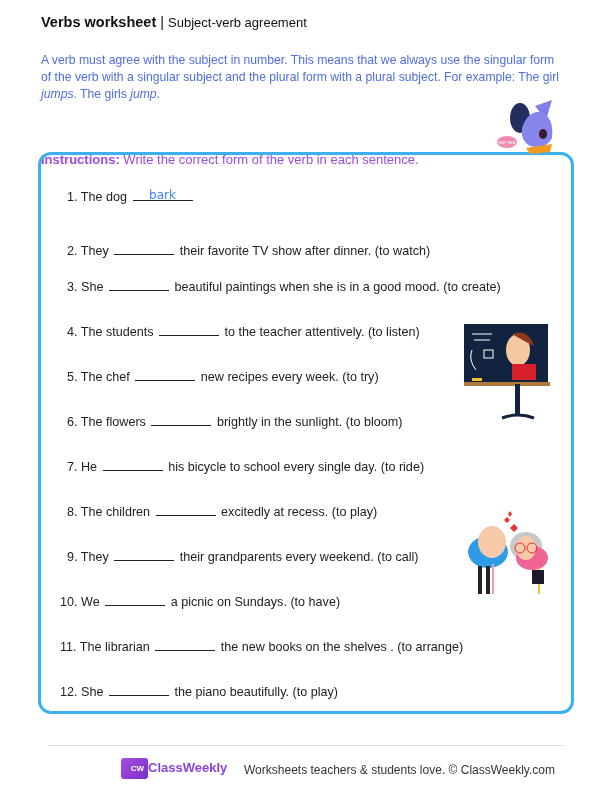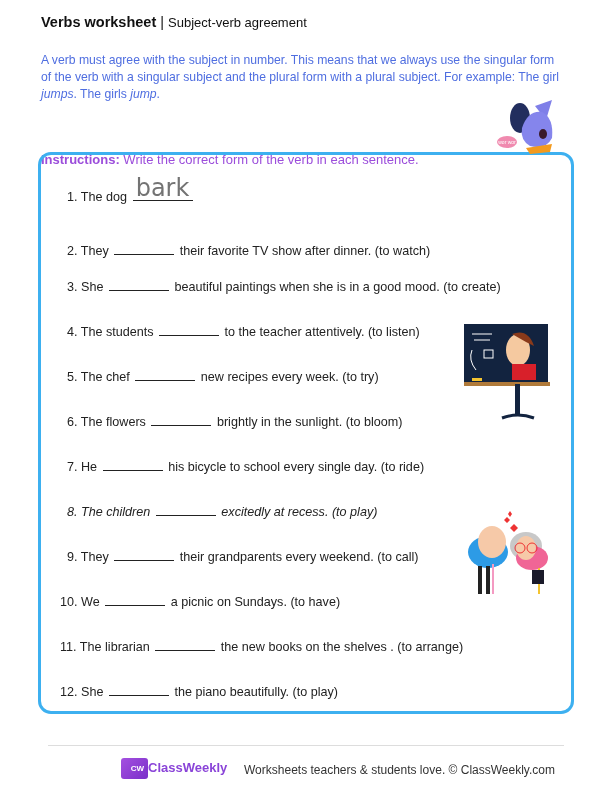--- a/index.html
+++ b/index.html
@@ -8,21 +8,21 @@
   .title .main { font-weight: bold; }
   .title .sep { margin: 0 4px 0 4px; }
   .title .sub { font-size: 13px; }
   .intro { position: absolute; left: 41px; top: 52px; width: 520px; font-size: 12.2px; line-height: 17px; color: #4f6ee0; }
   .intro em { font-style: italic; }
   .instr { position: absolute; left: 41px; top: 116px; font-size: 13px; color: #9b4ddb; white-space: nowrap; margin-top: 36px; }
   .instr b { font-weight: bold; }
   .box { position: absolute; left: 38px; top: 152px; width: 536px; height: 562px; border: 3px solid #3db0f0; border-radius: 13px; box-sizing: border-box; }
   .q { position: absolute; left: 67px; font-size: 12.6px; color: #222; white-space: nowrap; }
   .blank { display: inline-block; width: 60px; border-bottom: 1px solid #222; height: 14px; vertical-align: baseline; position: relative; margin: 0 2px; }
-  .answer { position: absolute; left: 0; right: 0; bottom: -2px; text-align: center; color: #737373; font-size: 24px; font-family: "DejaVu Sans", sans-serif; }
+  .answer { position: absolute; left: 0; right: 0; bottom: -2px; text-align: center; color: #3b82f6; font-size: 12px; font-family: "DejaVu Sans", sans-serif; }
   .mascot { position: absolute; left: 480px; top: 98px; width: 90px; height: 62px; }
   .teacher { position: absolute; left: 462px; top: 320px; width: 90px; height: 102px; }
   .grand { position: absolute; left: 460px; top: 508px; width: 100px; height: 88px; }
   .footer-line { position: absolute; left: 48px; top: 745px; width: 516px; height: 1px; background: #ddd; }
   .logo { position: absolute; left: 121px; top: 758px; width: 21px; height: 21px; border-radius: 3px; background: linear-gradient(135deg,#a450e0,#7a2fc9); color: #fff; font-size: 8px; font-weight: bold; text-align: center; line-height: 21px; padding-left: 6px; }
   .brand { position: absolute; left: 148px; top: 760px; font-size: 13px; font-weight: bold; color: #8a44d8; }
   .tagline { position: absolute; left: 244px; top: 763px; font-size: 12px; color: #333; white-space: nowrap; }
 </style>
 </head>
 <body>
@@ -38,21 +38,21 @@
 <div class="box"></div>
 
 <div id="qs">
     <div class="q" style="top: 186px;"><span>1.</span> <span>The dog</span> <span class="blank"><span class="answer">bark</span></span> </div>
     <div class="q" style="top: 231px; margin-top: 9px;"><span>2.</span> <span>They</span> <span class="blank"><span class="answer"></span></span> <span>their favorite TV show after dinner. (to watch)</span></div>
     <div class="q" style="top: 276px;"><span>3.</span> <span>She</span> <span class="blank"><span class="answer"></span></span> <span>beautiful paintings when she is in a good mood. (to create)</span></div>
     <div class="q" style="top: 321px;"><span>4.</span> <span>The students</span> <span class="blank"><span class="answer"></span></span> <span>to the teacher attentively. (to listen)</span></div>
     <div class="q" style="top: 366px;"><span>5.</span> <span>The chef</span> <span class="blank"><span class="answer"></span></span> <span>new recipes every week. (to try)</span></div>
     <div class="q" style="top: 411px;"><span>6.</span> <span>The flowers</span> <span class="blank"><span class="answer"></span></span> <span>brightly in the sunlight. (to bloom)</span></div>
     <div class="q" style="top: 456px;"><span>7.</span> <span>He</span> <span class="blank"><span class="answer"></span></span> <span>his bicycle to school every single day. (to ride)</span></div>
-    <div class="q" style="top: 501px; font-style: italic;"><span>8.</span> <span>The children</span> <span class="blank"><span class="answer"></span></span> <span>excitedly at recess. (to play)</span></div>
+    <div class="q" style="top: 501px;"><span>8.</span> <span>The children</span> <span class="blank"><span class="answer"></span></span> <span>excitedly at recess. (to play)</span></div>
     <div class="q" style="top: 546px;"><span>9.</span> <span>They</span> <span class="blank"><span class="answer"></span></span> <span>their grandparents every weekend. (to call)</span></div>
     <div class="q" style="top: 591px; left: 60px;"><span>10.</span> <span>We</span> <span class="blank"><span class="answer"></span></span> <span>a picnic on Sundays. (to have)</span></div>
     <div class="q" style="top: 636px; left: 60px;"><span>11.</span> <span>The librarian</span> <span class="blank"><span class="answer"></span></span> <span>the new books on the shelves . (to arrange)</span></div>
     <div class="q" style="top: 681px; left: 60px;"><span>12.</span> <span>She</span> <span class="blank"><span class="answer"></span></span> <span>the piano beautifully. (to play)</span></div>
   </div>
 
 <svg class="mascot" viewBox="0 0 90 62">
   <ellipse cx="40" cy="20" rx="10" ry="15" fill="#222e5e"></ellipse>
   <path d="M55 8 L72 2 L66 22 Z" fill="#7f7fe8"></path>
   <path d="M42 30 Q48 12 62 14 Q74 20 72 40 Q66 52 50 48 Q40 42 42 30 Z" fill="#8585ec"></path>

